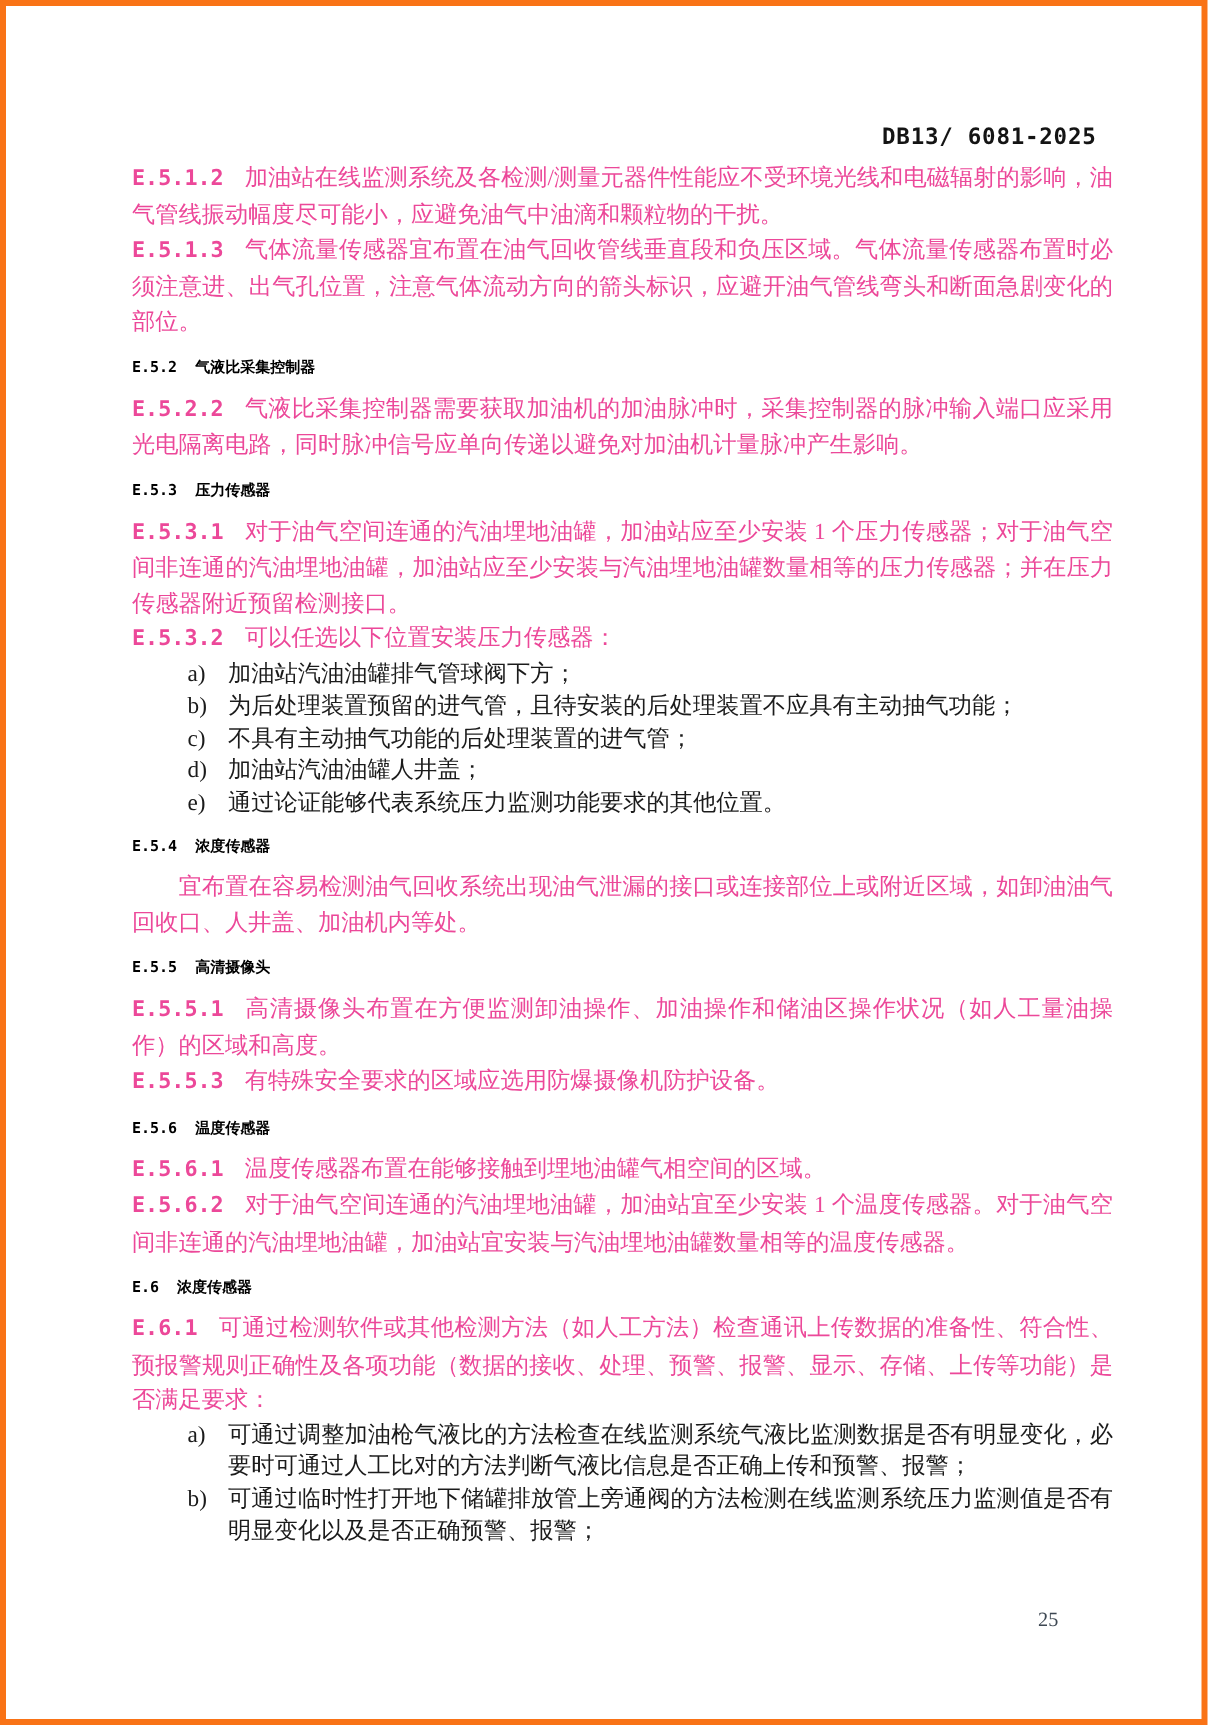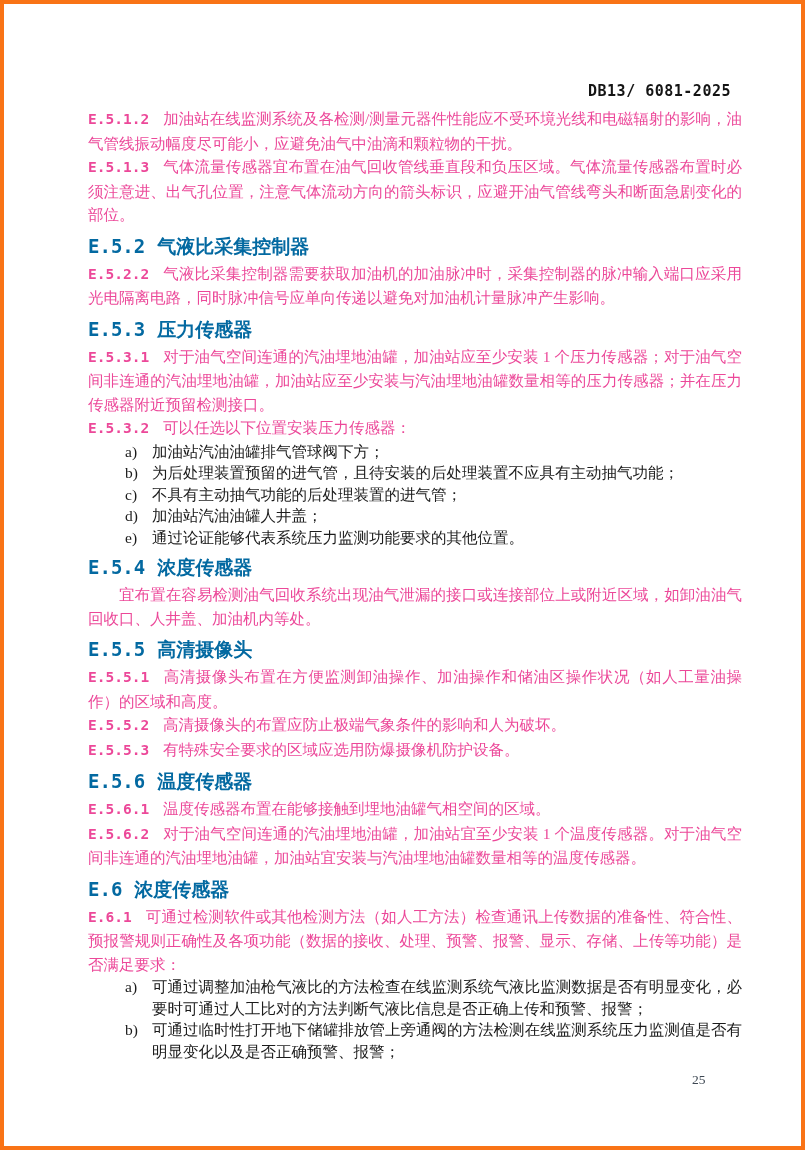--- a/index.html
+++ b/index.html
@@ -44,23 +44,23 @@
     font-size: 14.5px;
     margin-right: 14px;
     white-space: nowrap;
   }
   .para.indent .t { display: inline; }
   .para.indent { text-indent: 31px; }
   .heading {
     margin: 7px 0 3px 0;
     font-family: "Liberation Sans", sans-serif;
     font-weight: bold;
-    font-size: 19px;
+    font-size: 10px;
     line-height: 24px;
-    color: #0369a1;
+    color: #000000;
   }
   .heading .num {
     font-family: "DejaVu Sans Mono", monospace;
     font-weight: bold;
     margin-right: 12px;
     white-space: nowrap;
   }
   .list { margin: 0; }
   .list-item {
     display: flex;
@@ -135,21 +135,20 @@
     </div>
 
     <h3 class="heading"><span class="num">E.5.4</span><span class="t">浓度传感器</span></h3>
 
     <p class="para indent"><span class="t">宜布置在容易检测油气回收系统出现油气泄漏的接口或连接部位上或附近区域，如卸油油气回收口、人井盖、加油机内等处。</span></p>
 
     <h3 class="heading"><span class="num">E.5.5</span><span class="t">高清摄像头</span></h3>
 
     <p class="para"><span class="num">E.5.5.1</span><span class="t">高清摄像头布置在方便监测卸油操作、加油操作和储油区操作状况（如人工量油操作）的区域和高度。</span></p>
 
-    <p class="para"><span class="num">E.5.5.2</span><span class="t">高清摄像头的布置应防止极端气象条件的影响和人为破坏。</span></p>
 
     <p class="para"><span class="num">E.5.5.3</span><span class="t">有特殊安全要求的区域应选用防爆摄像机防护设备。</span></p>
 
     <h3 class="heading"><span class="num">E.5.6</span><span class="t">温度传感器</span></h3>
 
     <p class="para"><span class="num">E.5.6.1</span><span class="t">温度传感器布置在能够接触到埋地油罐气相空间的区域。</span></p>
 
     <p class="para"><span class="num">E.5.6.2</span><span class="t">对于油气空间连通的汽油埋地油罐，加油站宜至少安装 1 个温度传感器。对于油气空间非连通的汽油埋地油罐，加油站宜安装与汽油埋地油罐数量相等的温度传感器。</span></p>
 
     <h3 class="heading"><span class="num">E.6</span><span class="t">浓度传感器</span></h3>

